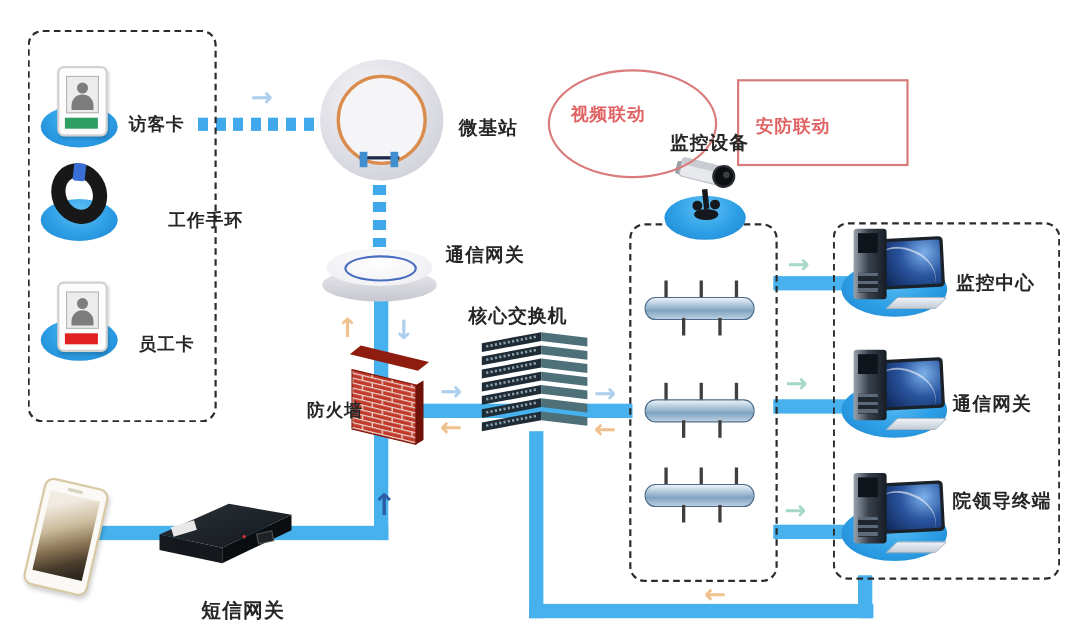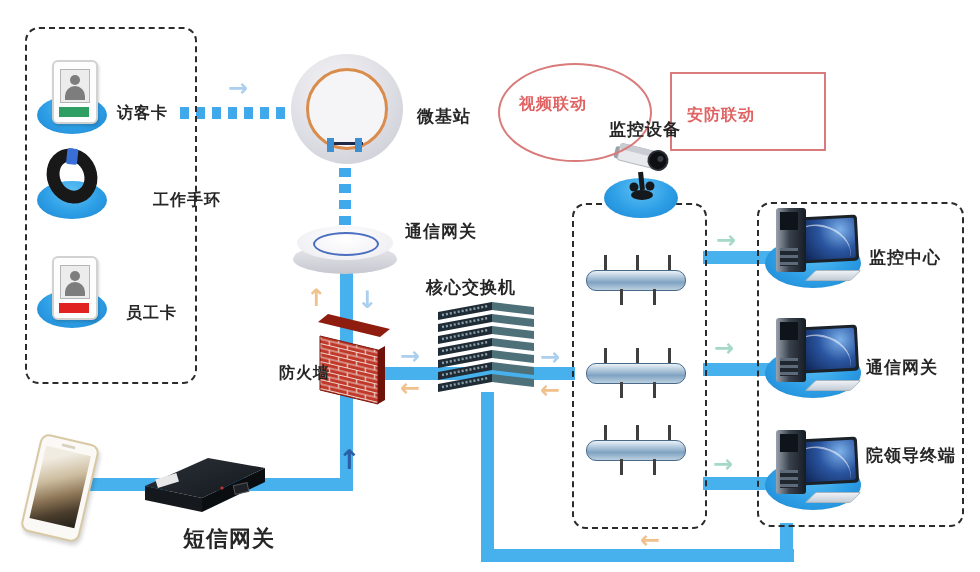--- a/index.html
+++ b/index.html
@@ -13,21 +13,21 @@
   
   .dotline-h{position:absolute;height:12px;
     background:repeating-linear-gradient(90deg,#3fa9ec 0 9px,transparent 9px 16px);}
   .dotline-v{position:absolute;width:12px;
     background:repeating-linear-gradient(180deg,#3fa9ec 0 9px,transparent 9px 16px);}
   
   .pedestal{position:absolute;border-radius:50%;
     background:radial-gradient(ellipse at 50% 28%,#5fc0f4 0%,#2d9fe6 55%,#1d85cf 100%);}
   
   .label{position:absolute;font-weight:bold;color:#262626;font-size:17px;white-space:nowrap;letter-spacing:1px;}
-  .fs16{font-size:16px;} .fs18{font-size:22px;}
+  .fs16{font-size:16px;} .fs18{font-size:18px;margin-top:19px;}
   .label.red{color:#e06262;}
   
   .ann-ellipse{position:absolute;border:2px solid #d97b7b;border-radius:50%;background:transparent;}
   .ann-rect{position:absolute;border:2px solid #d97b7b;background:transparent;}
   
   .arrow{position:absolute;font-size:24px;line-height:1;font-family:"DejaVu Sans",sans-serif;font-weight:bold;}
   .c-blue{color:#abcfed;} .c-orange{color:#f0c18c;} .c-teal{color:#a6d8c8;}
   .c-navy{color:#2a5fa5;font-size:27px;}
   
   .card{position:absolute;width:42px;height:60px;background:#fdfdfd;border:2px solid #d2d2d2;

